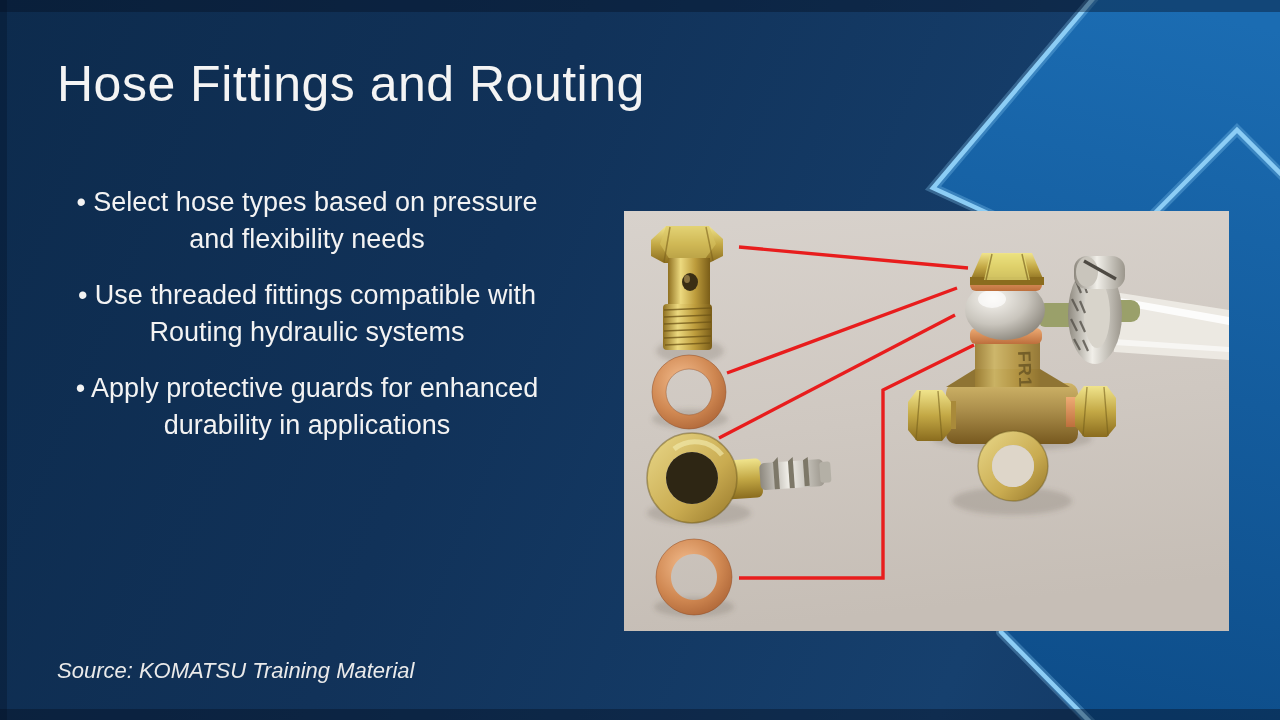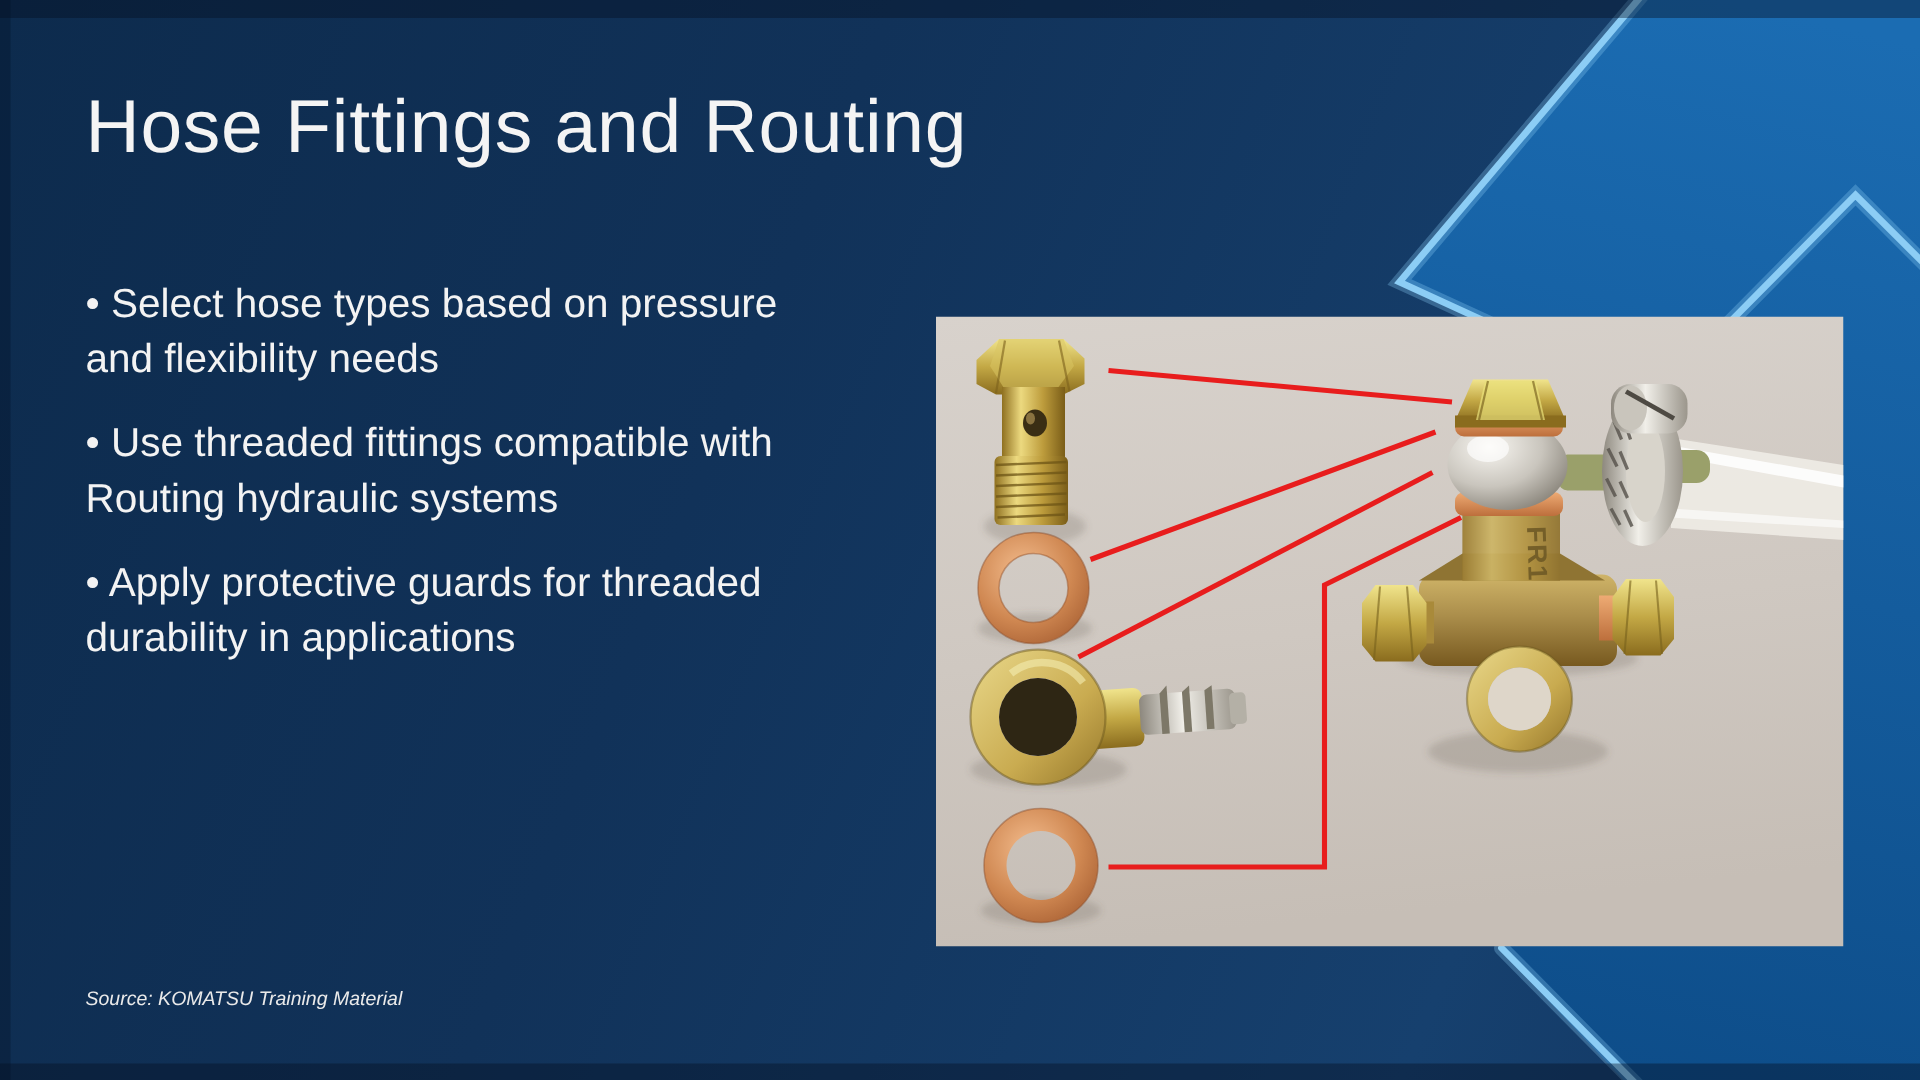--- a/index.html
+++ b/index.html
@@ -17,24 +17,24 @@
   .frame-left{left:0;top:0;width:7px;height:720px;background:rgba(4,14,33,0.32);}
   .title{
     position:absolute;left:57px;top:56px;width:900px;
     font-size:50px;font-weight:400;color:#f4f4f4;letter-spacing:0.5px;
     margin:0;line-height:1.15;
   }
   .bullets{
     position:absolute;left:57px;top:184px;width:500px;
     color:#f3f3f3;font-size:27px;line-height:37px;
   }
-  .bullets p{margin:0 0 19px 0;}
+  .bullets p{margin:0 0 19px 0;text-align:center;}
   .source{
     position:absolute;left:57px;top:658px;
-    color:#eaeaea;font-size:13px;font-style:italic;
+    color:#eaeaea;font-size:22px;font-style:italic;
   }
   .photo{
     position:absolute;left:624px;top:211px;width:605px;height:420px;margin:0;
   }
   .photo svg{display:block;width:605px;height:420px;}
 </style>
 </head>
 <body>
 
 <div class="slide">
@@ -61,21 +61,21 @@
 
   <div class="frame frame-top"></div>
   <div class="frame frame-bottom"></div>
   <div class="frame frame-left"></div>
 
   <h1 class="title">Hose Fittings and Routing</h1>
 
   <div class="bullets">
     <p>• Select hose types based on pressure and flexibility needs</p>
     <p>• Use threaded fittings compatible with Routing hydraulic systems</p>
-    <p>• Apply protective guards for threaded durability in applications</p>
+    <p>• Apply protective guards for enhanced durability in applications</p>
   </div>
 
   <div class="source">Source: KOMATSU Training Material</div>
 
   <figure class="photo">
     <svg viewBox="0 0 605 420" role="img">
       <defs>
         <linearGradient id="photoBg" x1="0" y1="0" x2="0.15" y2="1">
           <stop offset="0" stop-color="#d8d2cc"></stop>
           <stop offset="0.55" stop-color="#cfc8c1"></stop>

